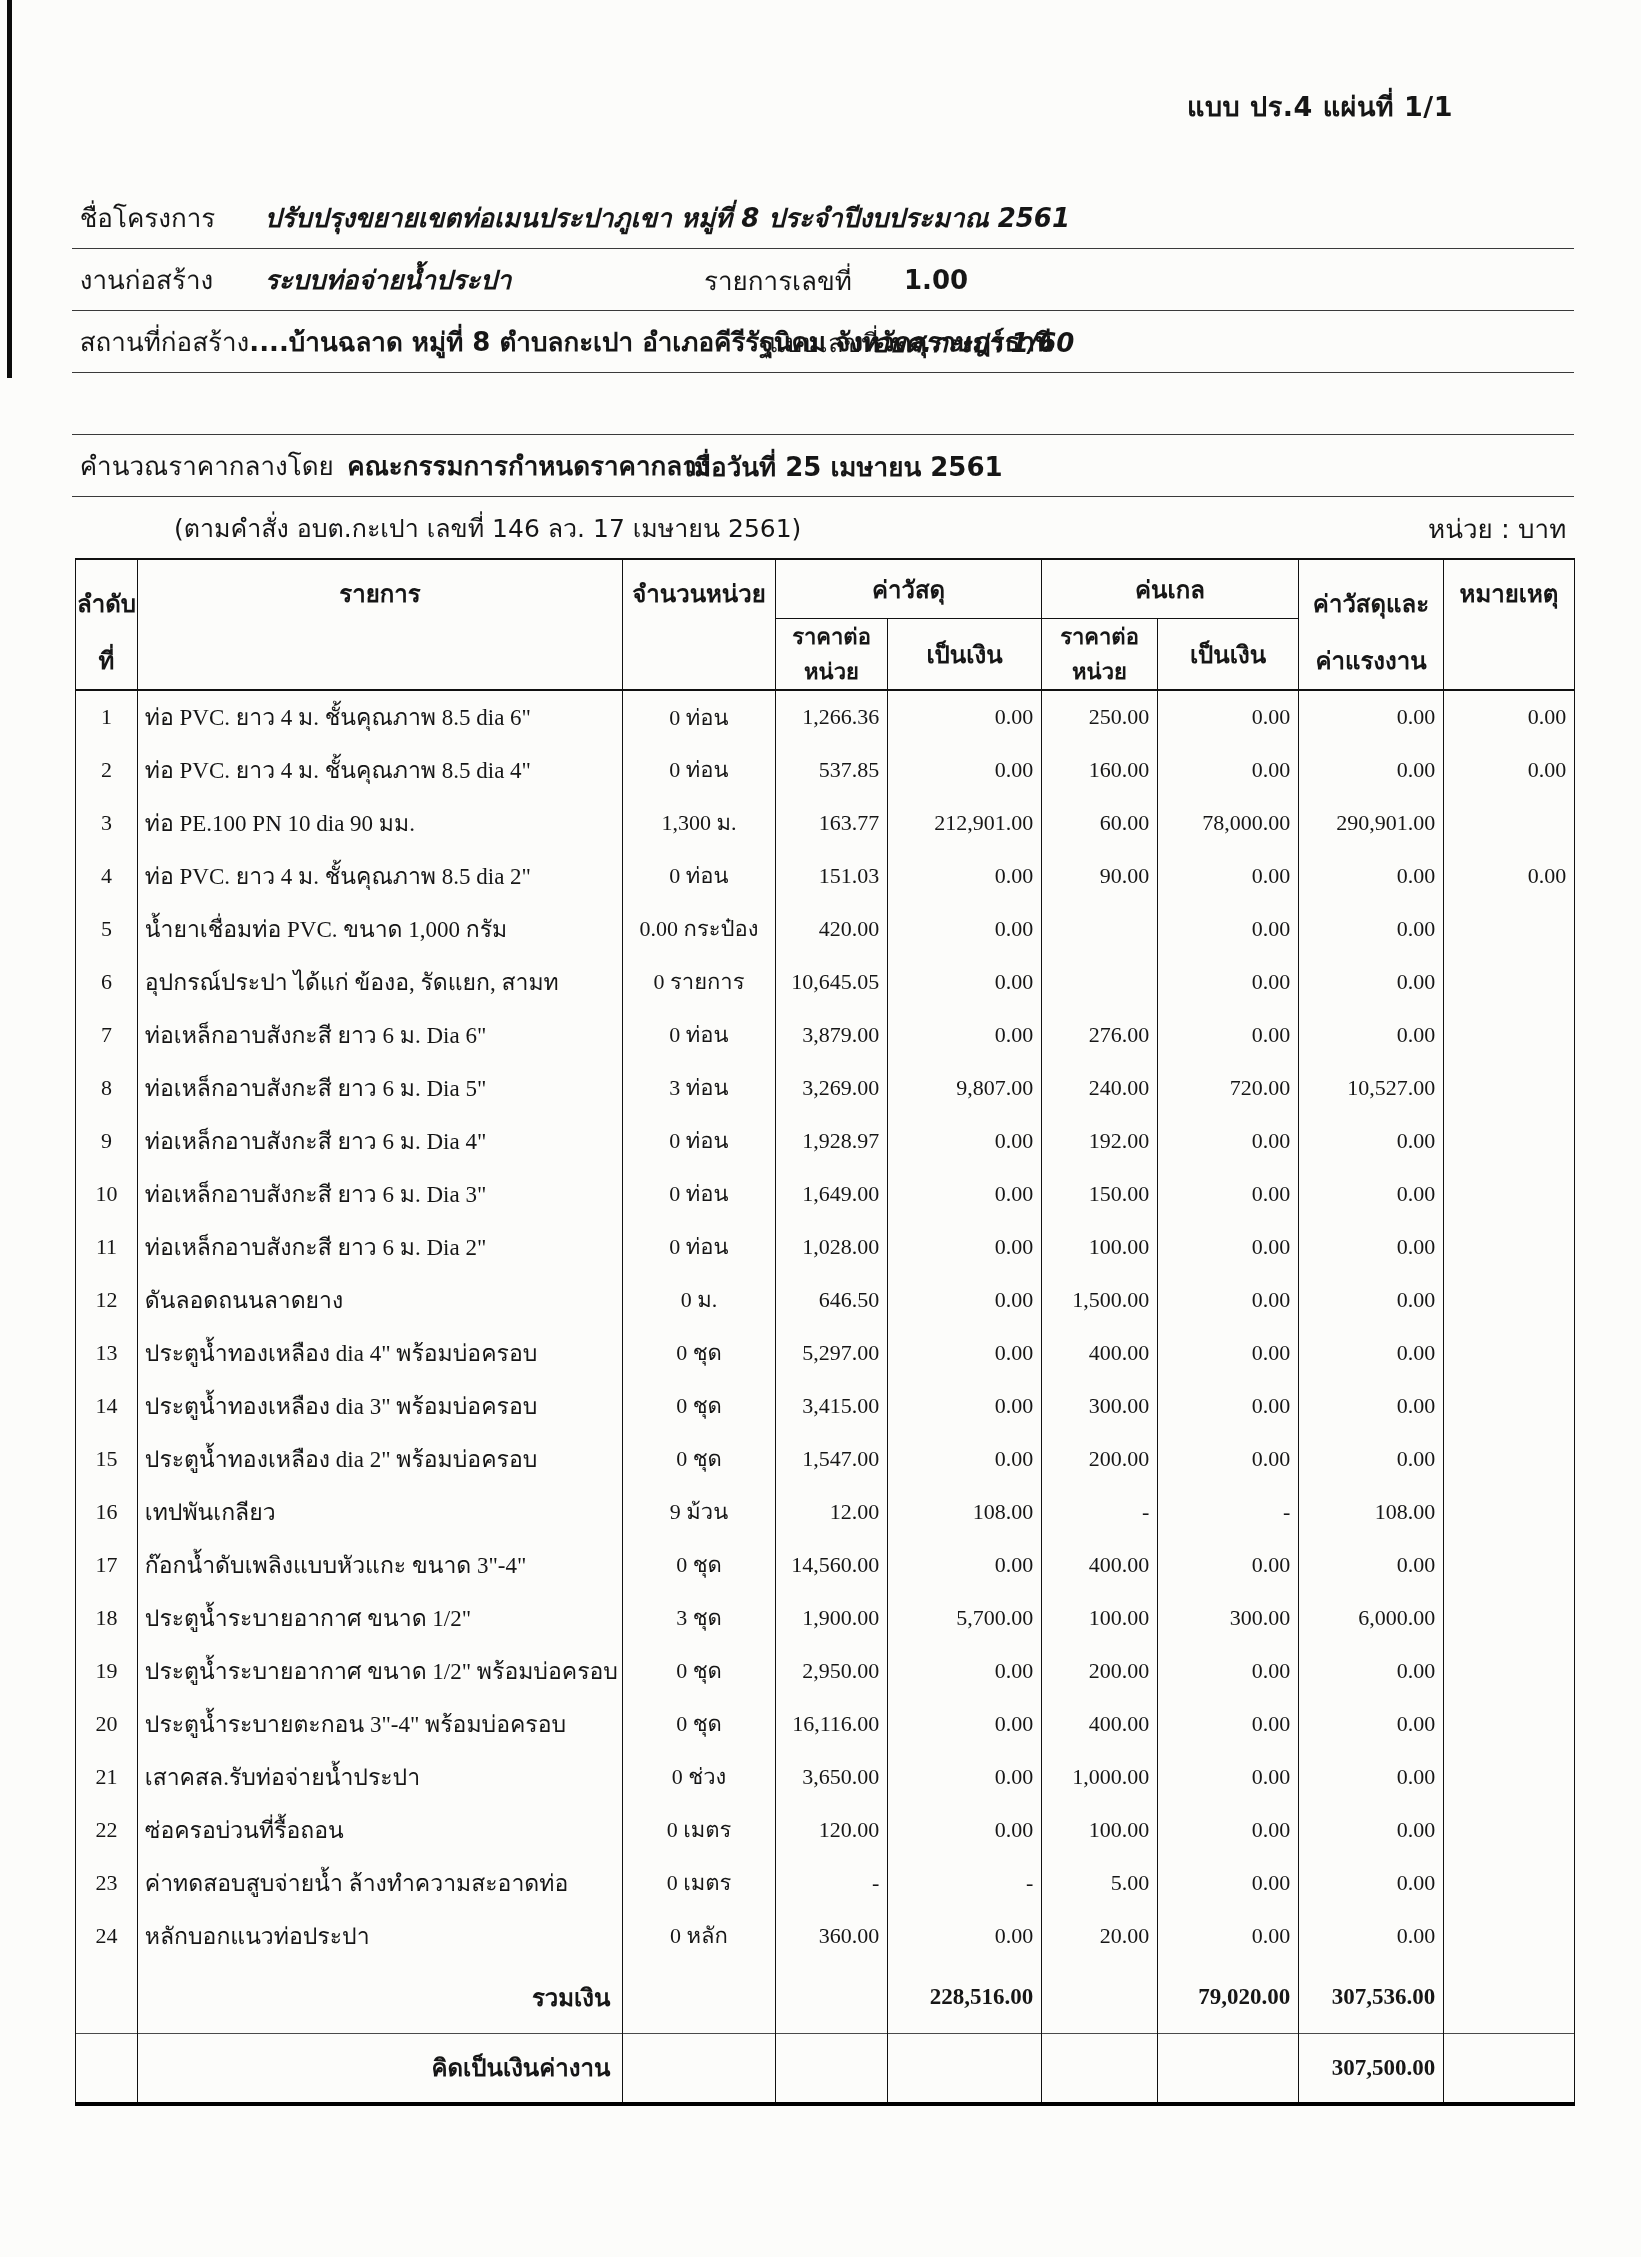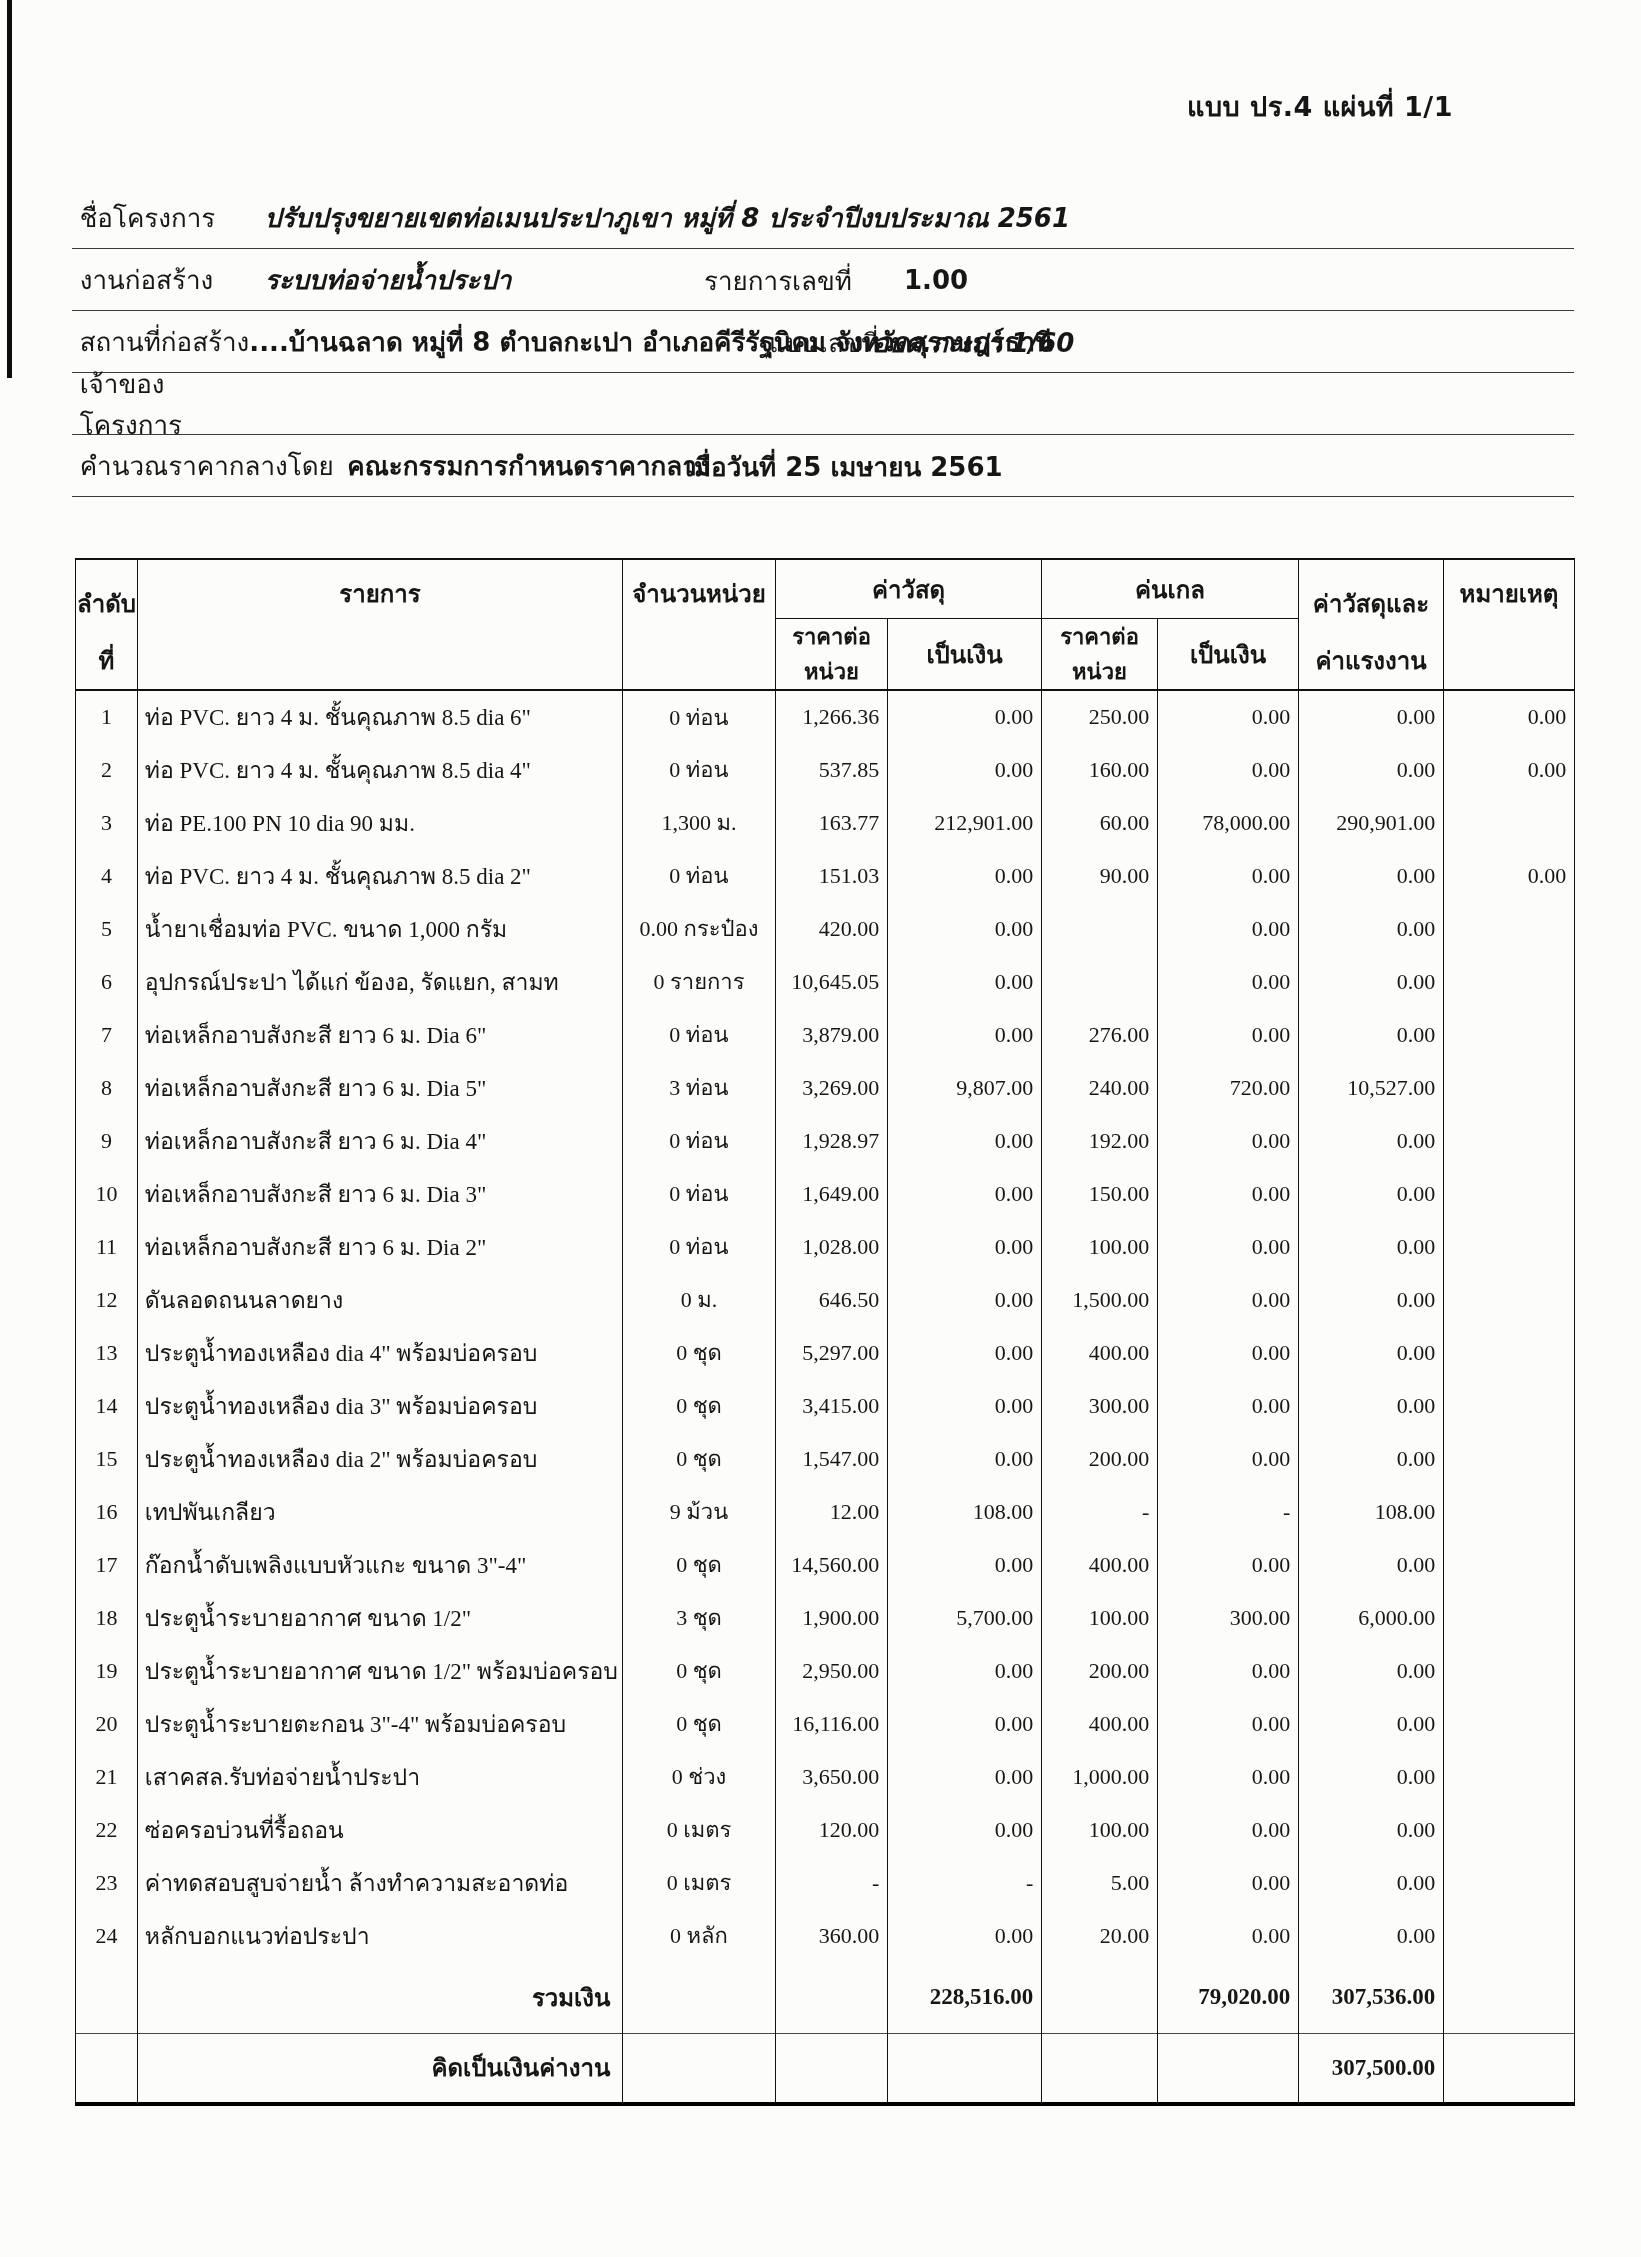--- a/index.html
+++ b/index.html
@@ -79,26 +79,29 @@
     <span class="val-bi">ระบบท่อจ่ายน้ำประปา</span>
     <span class="abs itemno-lbl">รายการเลขที่</span>
     <span class="abs itemno-val">1.00</span>
   </div>
   <div class="info-row ruled">
     <span class="loc-line"><span>สถานที่ก่อสร้าง</span><span class="loc-val">....บ้านฉลาด หมู่ที่ 8 ตำบลกะเปา อำเภอคีรีรัฐนิคม จังหวัดสุราษฎร์ธานี</span></span>
     <span class="abs drawno-lbl">แบบเลขที่</span>
     <span class="abs drawno-val">อบต.กะเปา 1/60</span>
   </div>
   <div class="info-row ruled">
-    <span class="lbl">เจ้าของโครงการ</span>
   </div>
   <div class="info-row ruled">
     <span style="padding-left:7.7px;">คำนวณราคากลางโดย</span>
     <span class="est-val">คณะกรรมการกำหนดราคากลาง</span>
     <span class="abs date-lbl">เมื่อวันที่ 25 เมษายน 2561</span>
+  </div>
+  <div class="info-row">
+    <span class="order-ref">(ตามคำสั่ง อบต.กะเปา เลขที่ 146 ลว. 17 เมษายน 2561)</span>
+    <span class="abs unit-note">หน่วย : บาท</span>
   </div>
 </div>
 
 <table class="cost">
   <colgroup>
     <col class="c-no">
       <col class="c-item">
       <col class="c-qty">
     <col class="c-mu">
       <col class="c-ma">

